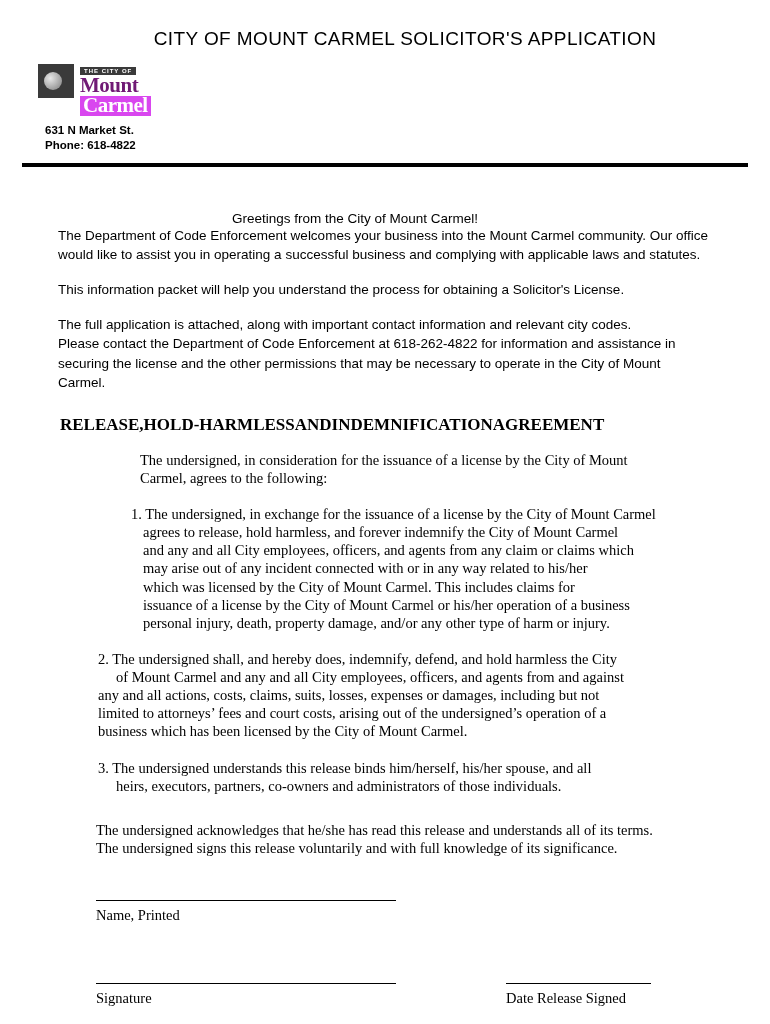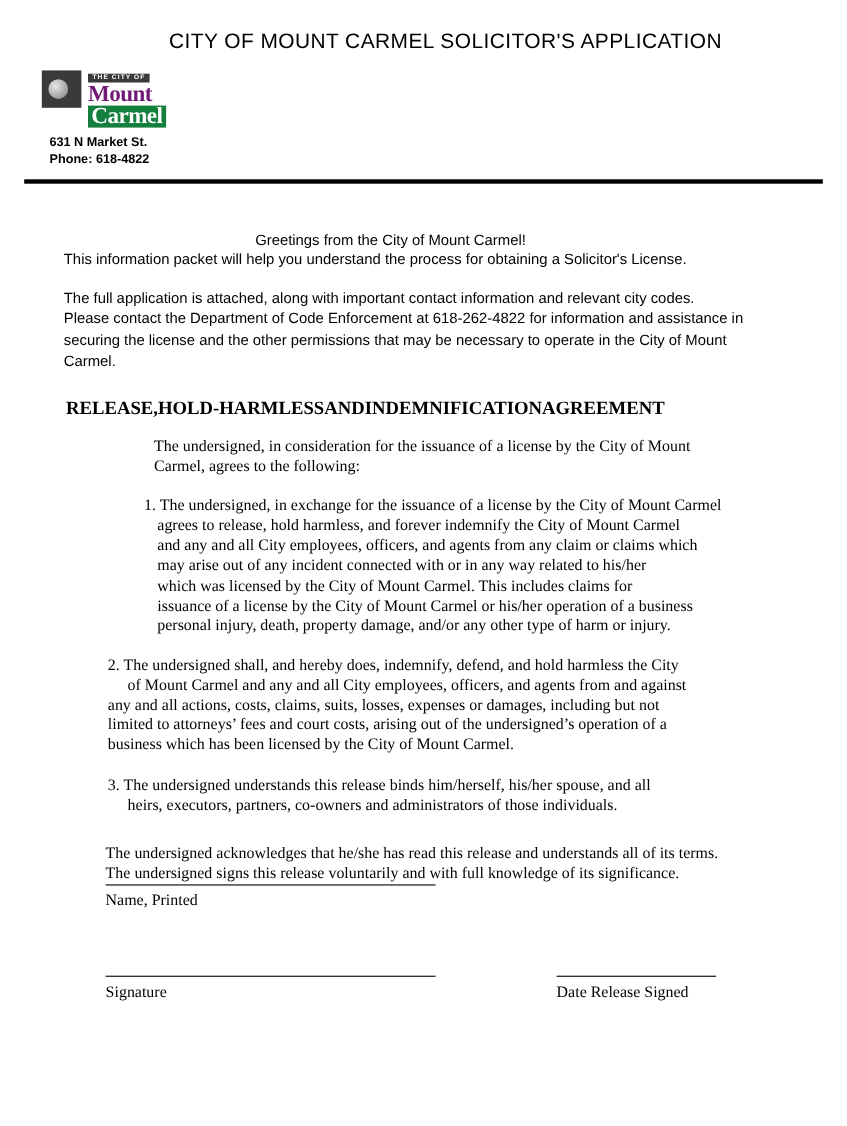--- a/index.html
+++ b/index.html
@@ -92,21 +92,21 @@
     color: #701a75;
     line-height: 0.95;
   }
   .logo-word2 {
     font-family: "Liberation Serif", serif;
     font-size: 21px;
     font-weight: bold;
     letter-spacing: -0.5px;
     color: #2b2b2b;
     line-height: 0.95;
-    background: #15803d;
+    background: #d946ef;
     color: #ffffff;
     padding: 0 3px;
     display: inline-block;
   }
   .addr {
     font-size: 11.5px;
     font-weight: bold;
     margin-top: 7px;
     margin-left: 7px;
     line-height: 1.35;
@@ -171,20 +171,21 @@
 
   .clause-3 { margin-left: 98px; }
   .clause-3 .l.i { padding-left: 18px; }
 
   .ack {
     margin: 26px 0 0 96px;
   }
 
   
   .sig-area {
+    margin-top: 42px;
     margin-left: 96px;
     position: relative;
   }
   .sig-line {
     border-bottom: 1px solid #000;
     width: 300px;
     height: 1px;
   }
   .sig-label {
     font-family: "Liberation Serif", serif;
@@ -224,20 +225,21 @@
       <div>631 N Market St.</div>
       <div>Phone: 618-4822</div>
     </div>
   </div>
 
   <div class="rule"></div>
 
   <div class="greeting">Greetings from the City of Mount Carmel!</div>
 
   <div class="intro">
+    <p>The Department of Code Enforcement welcomes your business into the Mount Carmel community. Our office would like to assist you in operating a successful business and complying with applicable laws and statutes.</p>
     <p>This information packet will help you understand the process for obtaining a Solicitor's License.</p>
     <p class="tight">The full application is attached, along with important contact information and relevant city codes.</p>
     <p>Please contact the Department of Code Enforcement at 618-262-4822 for information and assistance in securing the license and the other permissions that may be necessary to operate in the City of Mount Carmel.</p>
   </div>
 
   <div class="agreement-title">RELEASE,HOLD-HARMLESSANDINDEMNIFICATIONAGREEMENT</div>
 
   <div class="serif lead">
     <div>The undersigned, in consideration for the issuance of a license by the City of Mount</div>
     <div>Carmel, agrees to the following:</div>

